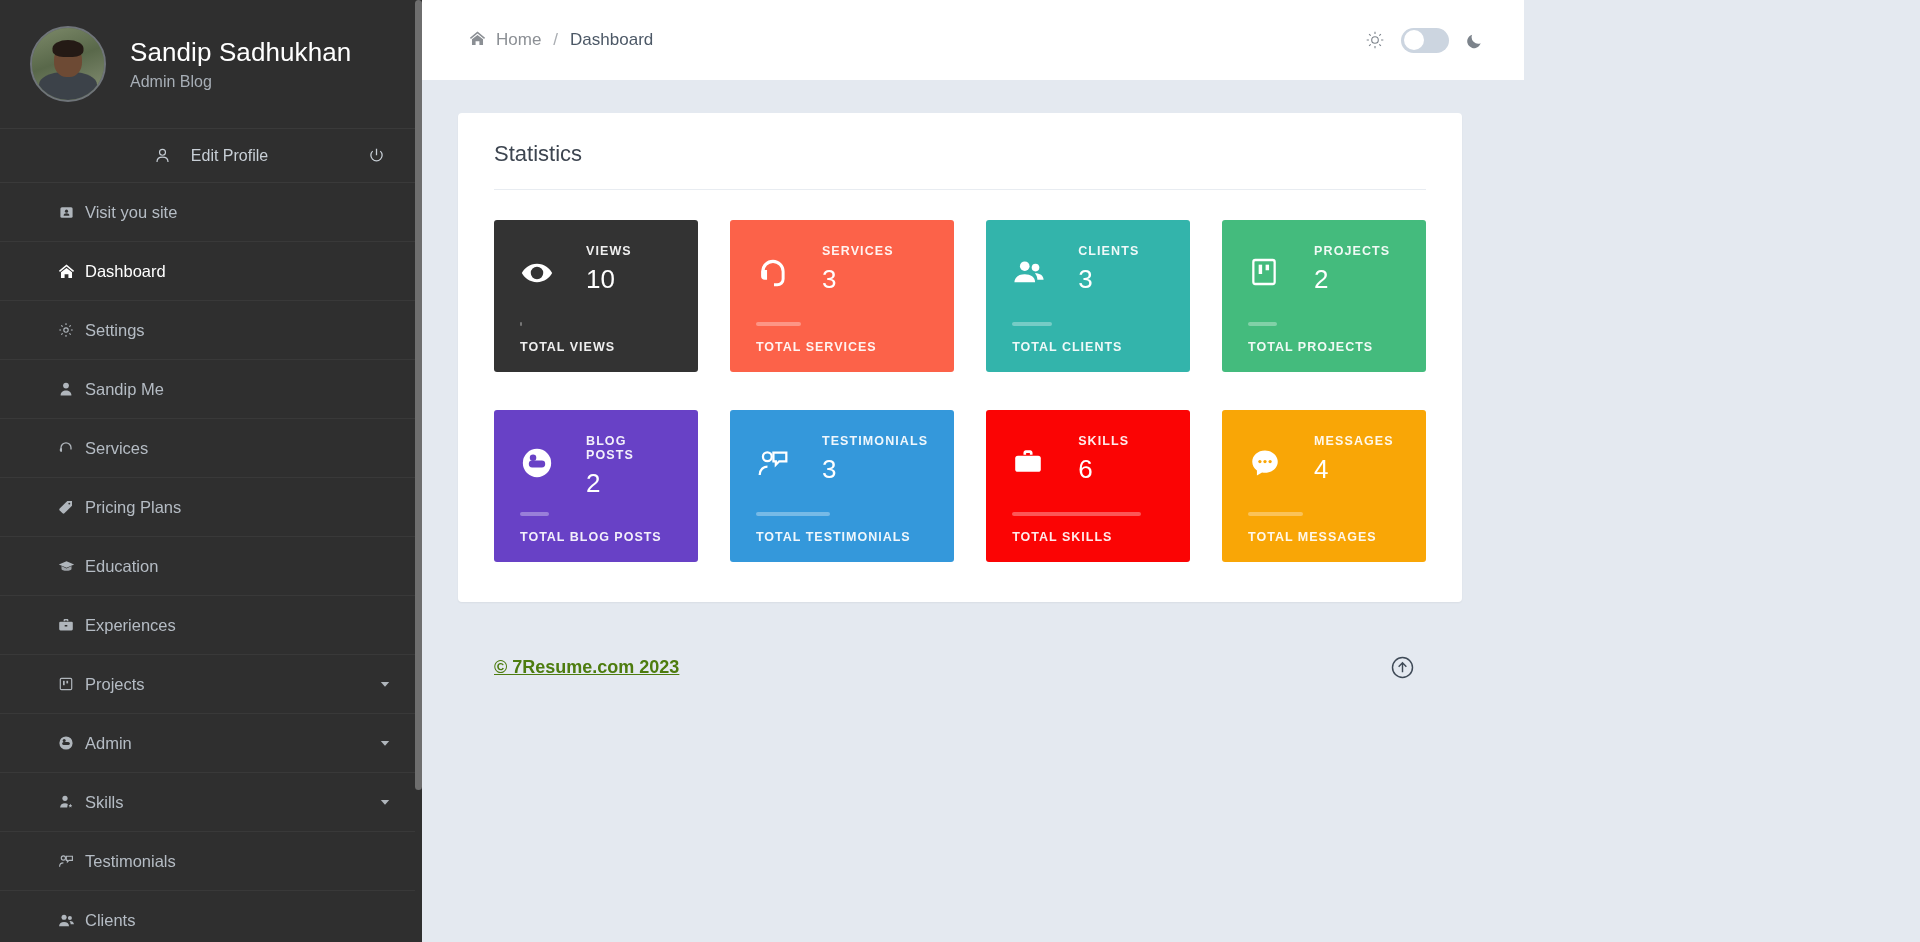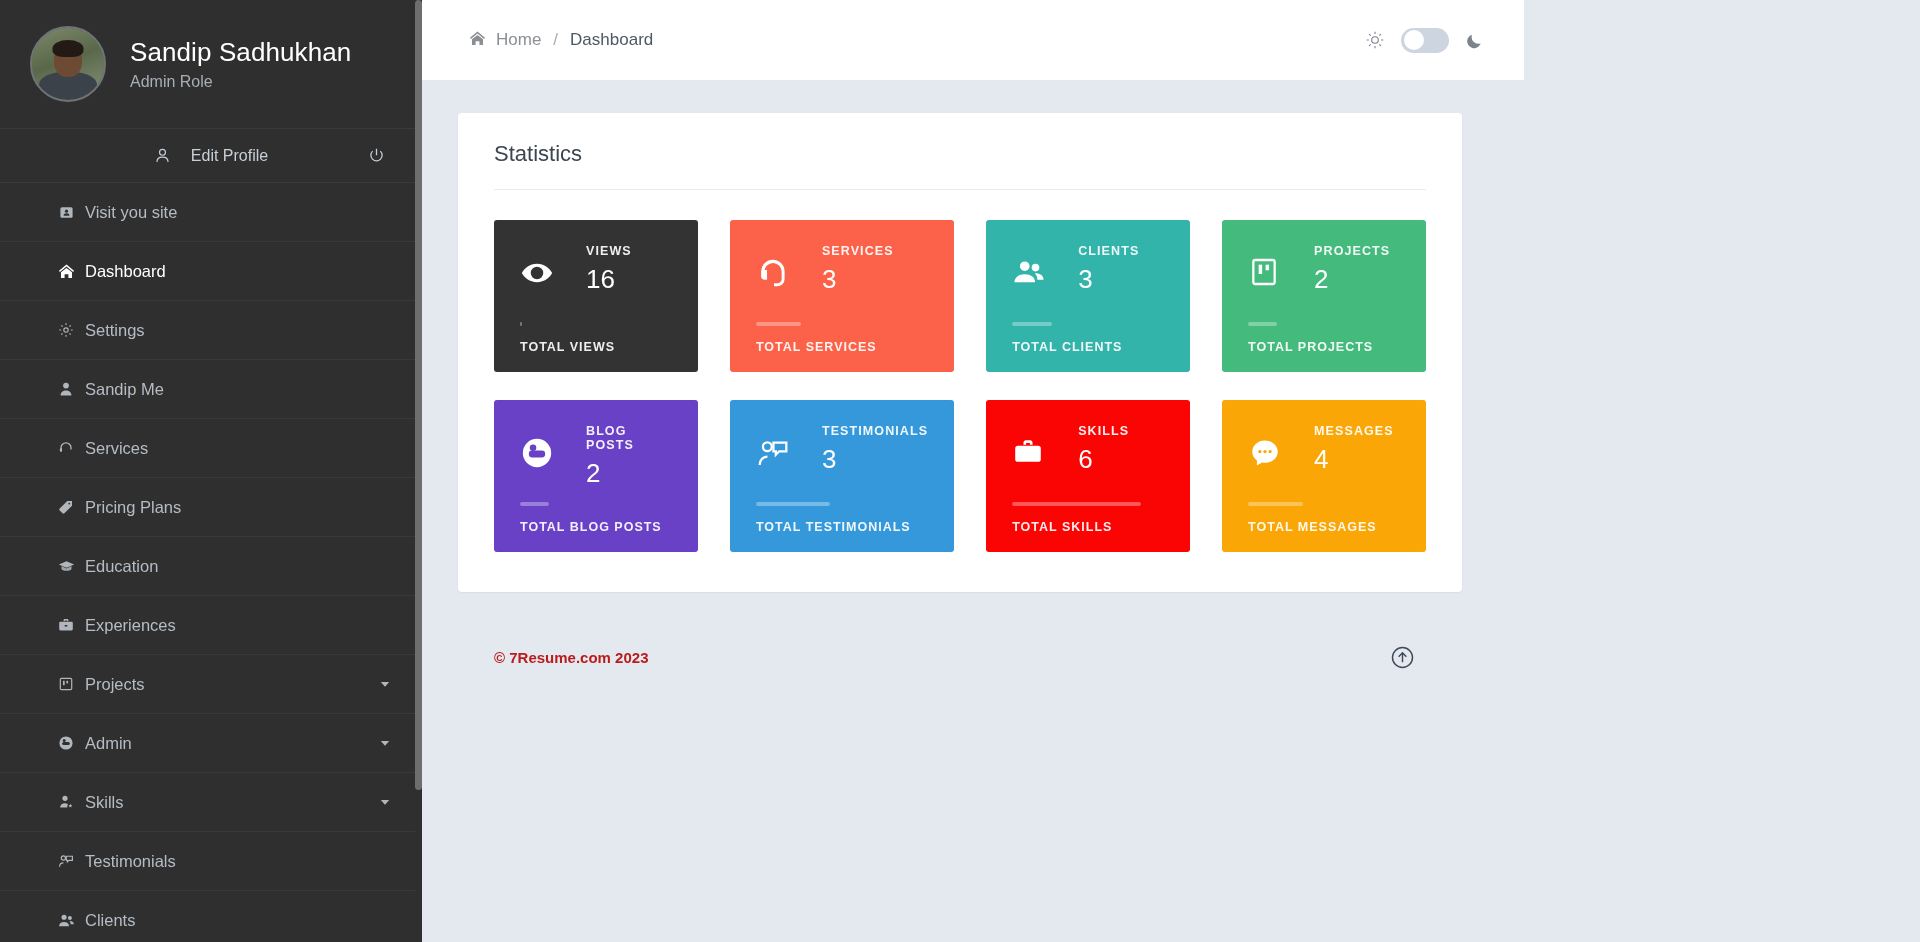--- a/index.html
+++ b/index.html
@@ -100,59 +100,59 @@
     border-radius: 50%; background: #ffffff; }
 
   .content { flex: 1; padding: 33px 62px 0 36px; overflow: hidden; }
   .card {
     background: #ffffff; border-radius: 4px; padding: 28px 36px 40px 36px;
     box-shadow: 0 1px 2px rgba(0,0,0,.05);
   }
   .card-title { font-size: 22px; color: #3d4550; font-weight: 400; padding-bottom: 22px;
     border-bottom: 1px solid #e8ecf1; margin-bottom: 30px; }
 
-  .grid { display: grid; grid-template-columns: repeat(4, 1fr); gap: 28px 32px; }
+  .grid { display: grid; grid-template-columns: repeat(4, 1fr); gap: 38px 32px; }
   .stat {
     height: 152px; border-radius: 3px; padding: 22px 26px 18px 26px;
     color: #ffffff; position: relative; display: flex; flex-direction: column;
   }
   .stat-top { display: flex; align-items: flex-start; gap: 0; }
   .stat-icon { width: 66px; flex: 0 0 66px; display: flex; align-items: center;
     justify-content: flex-start; padding-top: 14px; }
   .stat-meta { padding-top: 2px; }
   .stat-label { font-size: 12.5px; letter-spacing: 1.1px; font-weight: 700;
     color: rgba(255,255,255,.92); text-transform: uppercase; }
   .stat-value { font-size: 26px; font-weight: 400; margin-top: 6px; color: #ffffff; }
   .stat-bar { height: 4px; border-radius: 2px; background: rgba(255,255,255,.33);
     margin-top: auto; margin-bottom: 14px; }
   .stat-foot { font-size: 12.5px; letter-spacing: 1.0px; font-weight: 700;
     color: rgba(255,255,255,.92); text-transform: uppercase; }
 
   .footer { height: 62px; display: flex; align-items: center;
     padding: 0 47px 0 36px; margin-top: 34px; }
-  .footer-text { font-size: 15px; color: #b91c1c; font-weight: 700; }
+  .footer-text { font-size: 18px; color: #4d7c0f; font-weight: 700; text-decoration: underline; }
   .totop { margin-left: auto; color: #3f4a57; }
 </style>
 </head>
 <body>
 
 <div class="app">
 
   <aside class="sidebar">
 
     <div class="profile">
       <div class="avatar">
         <div class="bg-l"></div>
           <div class="body"></div>
           <div class="head"></div>
           <div class="hair"></div>
       </div>
       <div class="profile-text">
         <div class="profile-name">Sandip Sadhukhan</div>
-        <div class="profile-role">Admin Role</div>
+        <div class="profile-role">Admin Blog</div>
       </div>
     </div>
 
     <div class="editbar">
       <div class="ep">
         <span class="ic">
           <svg width="17" height="17" viewBox="0 0 16 16" fill="currentColor">
             <circle cx="8" cy="5" r="2.8" fill="none" stroke="currentColor" stroke-width="1.1"></circle>
             <path d="M2.8 14.2c0-3 2.3-4.6 5.2-4.6s5.2 1.6 5.2 4.6" fill="none" stroke="currentColor" stroke-width="1.1"></path>
           </svg>
@@ -372,21 +372,21 @@
           <div class="stat" style="background:#333333">
             <div class="stat-top">
               <span class="ic stat-icon">
                 <svg width="34" height="34" viewBox="0 0 24 24" fill="currentColor">
                   <path d="M12 5.5C6.9 5.5 2.7 9.1 1.3 12c1.4 2.9 5.6 6.5 10.7 6.5S21.3 14.9 22.7 12C21.3 9.1 17.1 5.5 12 5.5zm0 10.9A4.4 4.4 0 1 1 12 7.6a4.4 4.4 0 0 1 0 8.8z"></path>
                   <circle cx="12" cy="12" r="2.5" fill="#333333"></circle>
                 </svg>
               </span>
               <div class="stat-meta">
                 <div class="stat-label">VIEWS</div>
-                <div class="stat-value">16</div>
+                <div class="stat-value">10</div>
               </div>
             </div>
             <div class="stat-bar" style="width:1%"></div>
             <div class="stat-foot">TOTAL VIEWS</div>
           </div>
 
           <div class="stat" style="background:#fc6249">
             <div class="stat-top">
               <span class="ic stat-icon">
                 <svg width="34" height="34" viewBox="0 0 24 24" fill="currentColor">

